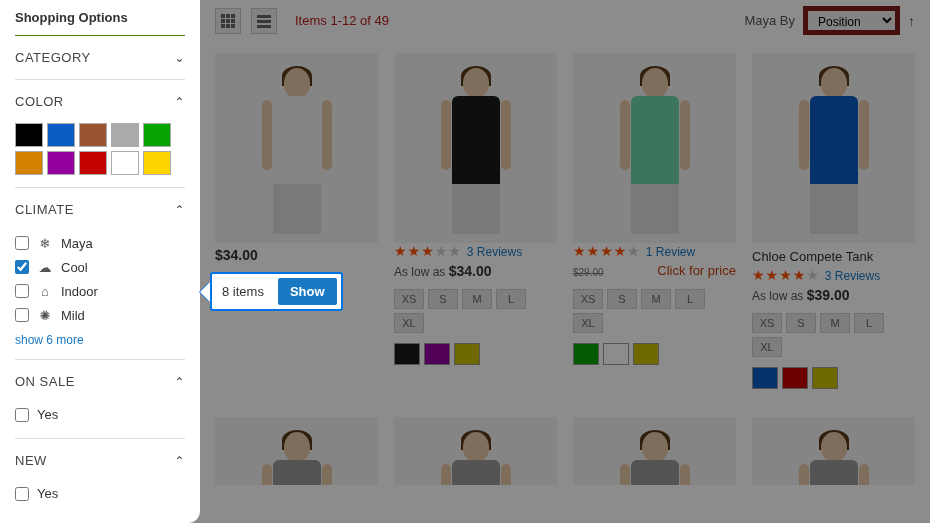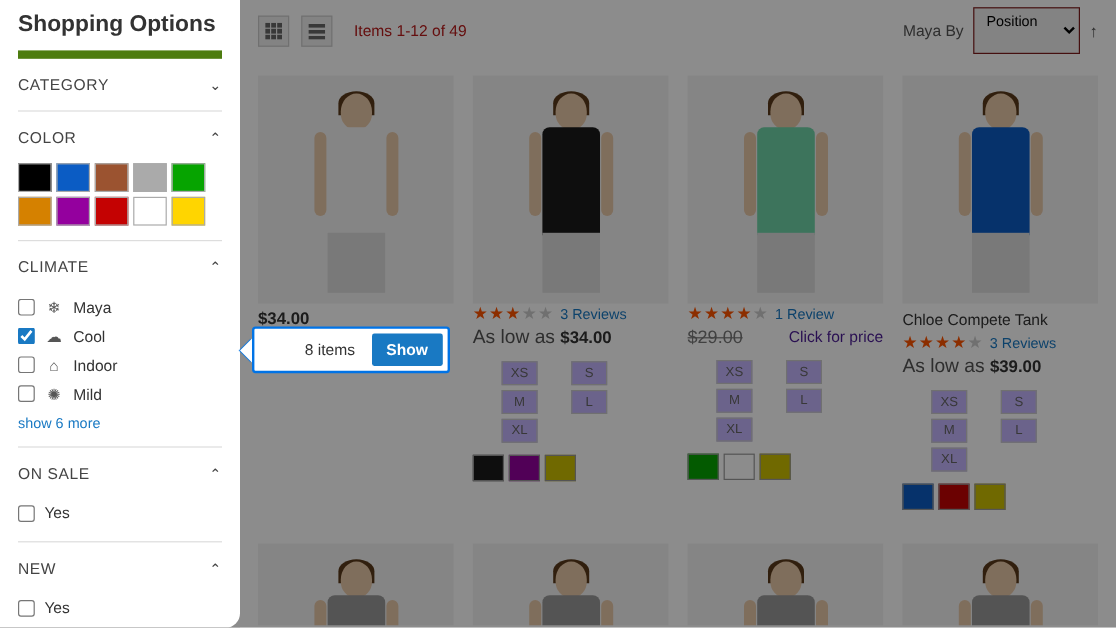--- a/index.html
+++ b/index.html
@@ -1,77 +1,77 @@
 <!DOCTYPE html>
 <html><head>
 <meta charset="utf-8">
 <style>
 * { box-sizing: border-box; margin: 0; padding: 0; }
 body { font-family: Arial, sans-serif; font-size: 13px; color: #333; width: 930px; height: 523px; overflow: hidden; position: relative; background: #fff; }
 
 .page { display: flex; width: 100%; height: 100%; }
 
 .sidebar { width: 200px; background: #fff; padding: 10px 15px; border-radius: 0 0 12px 0; flex-shrink: 0; position: relative; z-index: 10; }
-.sidebar-title { font-size: 19px; font-weight: bold; padding-bottom: 10px; border-bottom: 7px solid #4d7c0f; }
+.sidebar-title { font-size: 13px; font-weight: bold; padding-bottom: 10px; border-bottom: 1px solid #4d7c0f; }
 .filter-section { border-bottom: 1px solid #ddd; }
 .filter-header { display: flex; justify-content: space-between; align-items: center; padding: 14px 0; cursor: pointer; font-size: 13px; color: #444; text-transform: uppercase; letter-spacing: 0.5px; }
 .filter-header .chev { font-size: 12px; }
 .filter-body { padding-bottom: 12px; }
 
 .swatches { display: flex; flex-wrap: wrap; gap: 4px; }
 .swatch { width: 28px; height: 24px; border: 1px solid #aaa; cursor: pointer; }
 
 .checkrow { display: flex; align-items: center; gap: 8px; padding: 4px 0; font-size: 13px; color: #333; }
 .checkrow input[type=checkbox] { width: 14px; height: 14px; accent-color: #1979c3; }
 .checkrow .cicon { width: 16px; height: 16px; display: inline-flex; align-items: center; justify-content: center; color: #555; }
 .show-more { color: #1979c3; font-size: 12px; padding: 6px 0 0 0; cursor: pointer; }
 
 .main { flex: 1; position: relative; padding: 0 15px; background: #fff; }
 
 .toolbar { display: flex; align-items: center; gap: 10px; padding: 6px 0; font-size: 13px; }
 .view-btn { width: 26px; height: 26px; border: 1px solid #ccc; background: #eee; display: inline-flex; align-items: center; justify-content: center; cursor: pointer; }
 .items-count { color: #b91c1c; margin-left: 8px; }
 .toolbar-spacer { flex: 1; }
 .sortby { display: flex; align-items: center; gap: 8px; color: #555; }
-.sortby select { border: 1px solid #7f1d1d; padding: 3px 18px 18px 6px; font-size: 12px; }
+.sortby select { border: 5px solid #7f1d1d; padding: 3px 18px 0 6px; font-size: 12px; }
 .arrow-up { font-size: 14px; color: #555; cursor: pointer; }
 
 .products { display: grid; grid-template-columns: repeat(4, 1fr); gap: 18px 16px; padding: 12px 0; }
 .product { font-size: 13px; }
 .pimg { width: 100%; height: 190px; background: #f3f3f3; display: flex; align-items: flex-end; justify-content: center; position: relative; overflow: hidden; }
 .model { width: 80px; height: 175px; position: relative; }
 .head { width: 26px; height: 30px; border-radius: 50% 50% 45% 45%; background: #e8c8a8; position: absolute; top: 0; left: 50%; transform: translateX(-50%); }
 .hair { width: 30px; height: 20px; background: #5a3a1a; border-radius: 50% 50% 0 0; position: absolute; top: -2px; left: 50%; transform: translateX(-50%); }
 .torso { width: 48px; height: 90px; position: absolute; top: 28px; left: 50%; transform: translateX(-50%); border-radius: 6px 6px 0 0; }
 .arm { width: 10px; height: 70px; background: #e8c8a8; position: absolute; top: 32px; border-radius: 5px; }
 .arm.l { left: 5px; } .arm.r { right: 5px; }
 .shorts { width: 48px; height: 50px; background: #ddd; position: absolute; top: 116px; left: 50%; transform: translateX(-50%); }
 
 .pname { color: #333; padding: 6px 0 3px; }
 .stars { display: inline-flex; gap: 1px; }
 .star { color: #ff5501; font-size: 14px; }
 .star.off { color: #ccc; }
 .reviews { color: #1979c3; font-size: 12px; margin-left: 6px; }
 .price-row { padding: 4px 0; font-size: 14px; }
 .price-row b { font-weight: bold; }
-.aslow { font-size: 16px; color: #555; }
-.click-price { color: #4c1d95; float: right; font-size: 13px; }
-.old-price { text-decoration: line-through; color: #777; font-size: 15px; }
+.aslow { font-size: 12px; color: #555; }
+.click-price { color: #c2410c; float: right; font-size: 13px; }
+.old-price { text-decoration: line-through; color: #777; font-size: 10px; }
 
 .sizes { display: flex; flex-wrap: wrap; gap: 4px; padding: 6px 0; }
-.size { border: 1px solid #ccc; background: #c4b5fd; padding: 3px 0; min-width: 30px; text-align: center; font-size: 11px; color: #666; cursor: pointer; margin-left: 24px; }
+.size { border: 1px solid #ccc; background: #e5e5e5; padding: 3px 0; min-width: 30px; text-align: center; font-size: 11px; color: #666; cursor: pointer; }
 .cswatches { display: flex; gap: 4px; padding: 4px 0; }
 .cswatch { width: 26px; height: 22px; border: 1px solid #999; cursor: pointer; }
 
 .dim { position: absolute; top: 0; left: 0; right: 0; bottom: 0; background: rgba(0,0,0,0.45); z-index: 5; }
 
 .tooltip { position: absolute; top: 272px; left: 200px; z-index: 20; display: flex; align-items: center; }
 .tooltip-arrow { width: 0; height: 0; border-top: 10px solid transparent; border-bottom: 10px solid transparent; border-right: 10px solid #fff; filter: drop-shadow(-1px 0 0 #0073e6); }
 .tooltip-body { background: #fff; border: 2px solid #0073e6; border-radius: 3px; display: flex; align-items: center; padding: 4px 4px 4px 10px; gap: 14px; }
-.tooltip-body span { font-size: 13px; color: #333; margin-left: 32px; }
+.tooltip-body span { font-size: 13px; color: #333; }
 .tooltip-body button { background: #1979c3; color: #fff; border: none; padding: 6px 12px; font-size: 13px; font-weight: bold; border-radius: 2px; cursor: pointer; }
 
 .row2 { height: 80px; overflow: hidden; }
 </style>
 </head>
 <body>
 
 <div class="page">
   <div class="sidebar">
     <div class="sidebar-title">Shopping Options</div>

